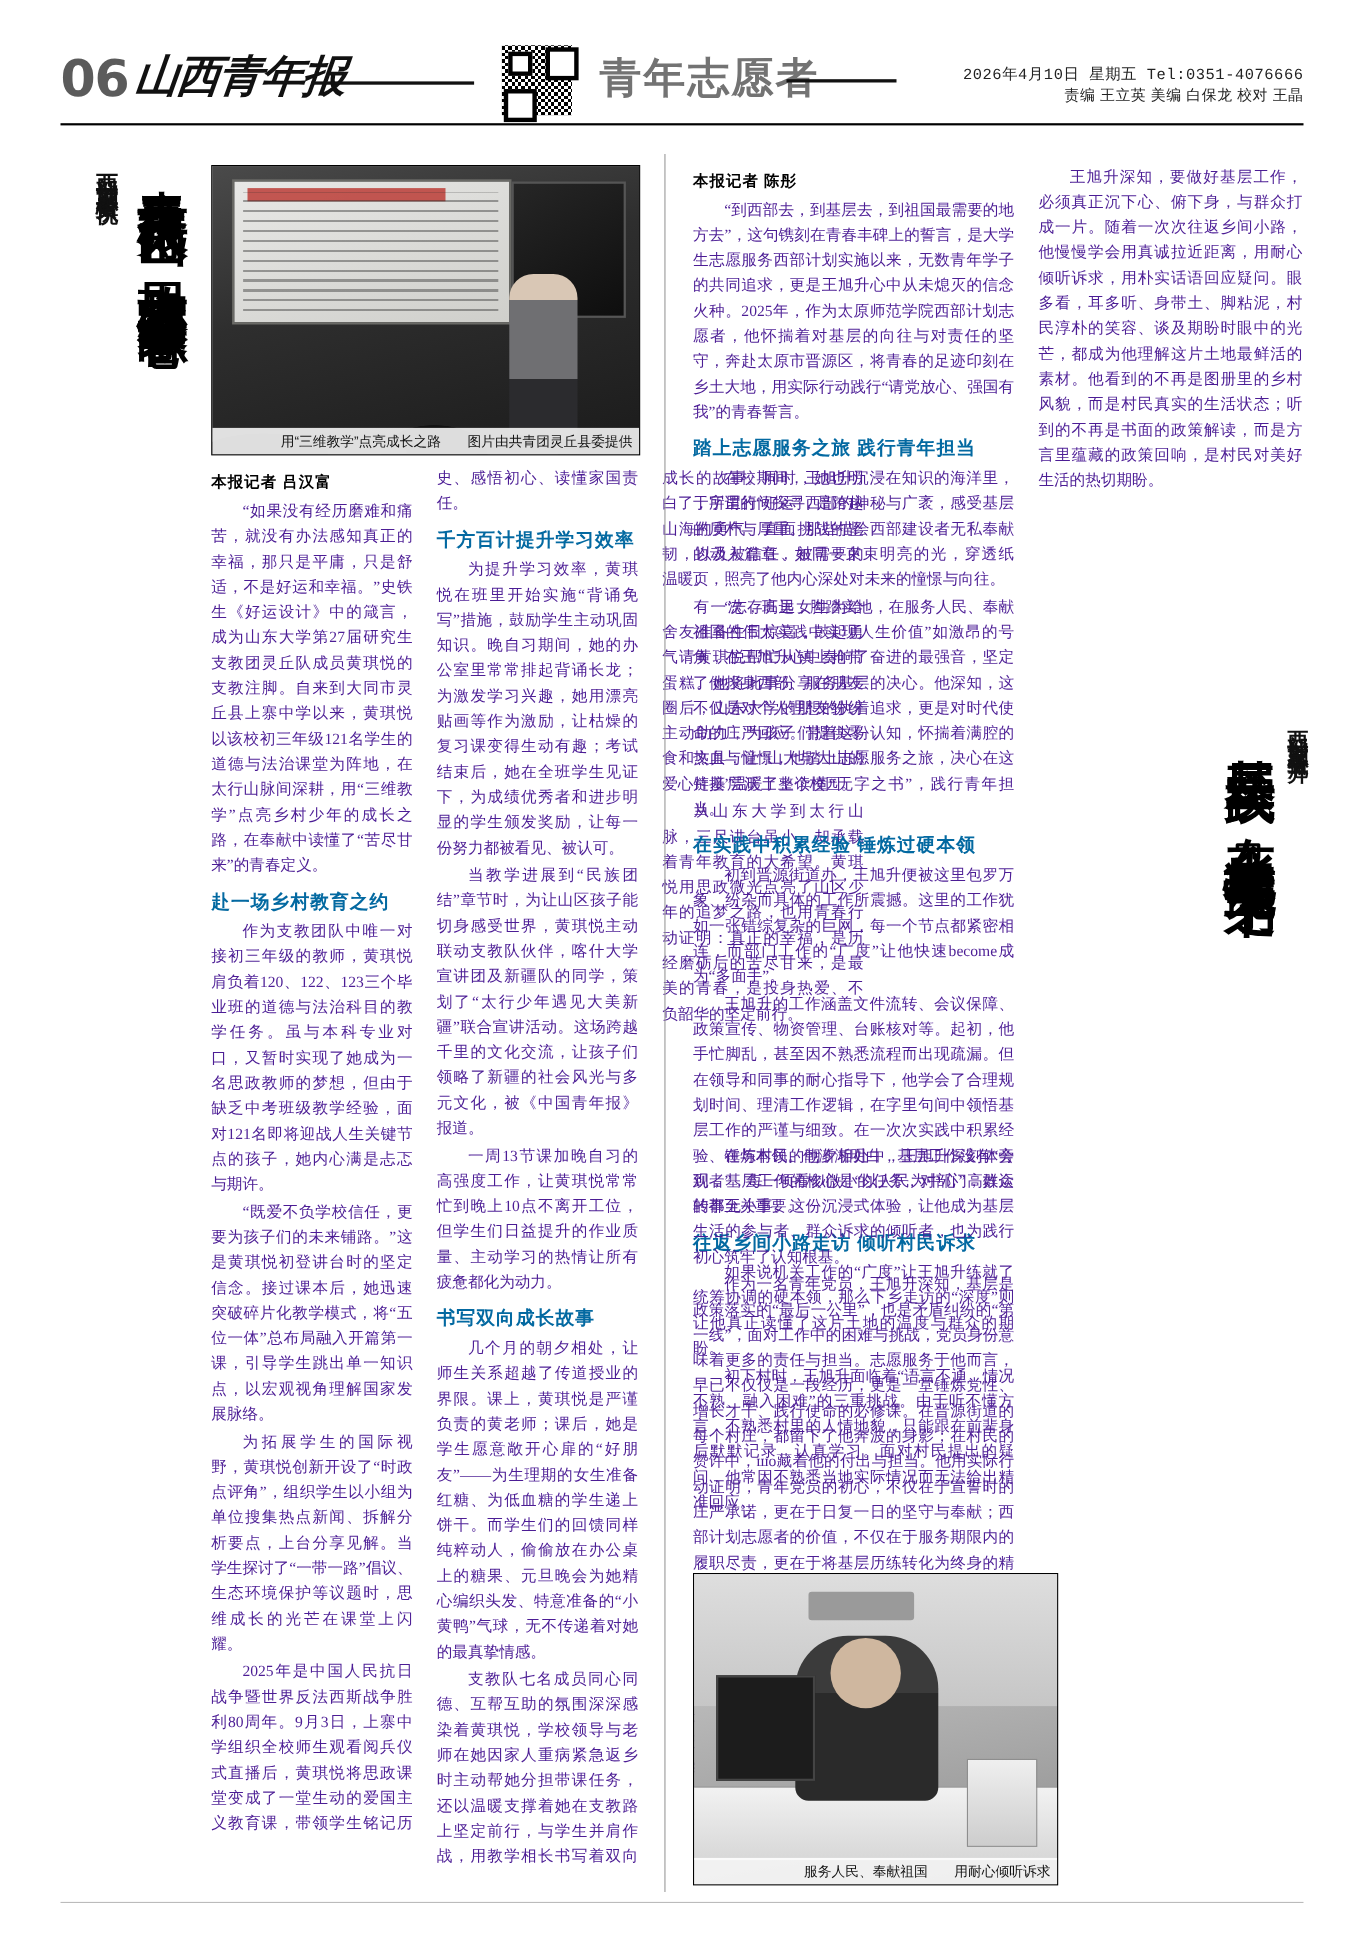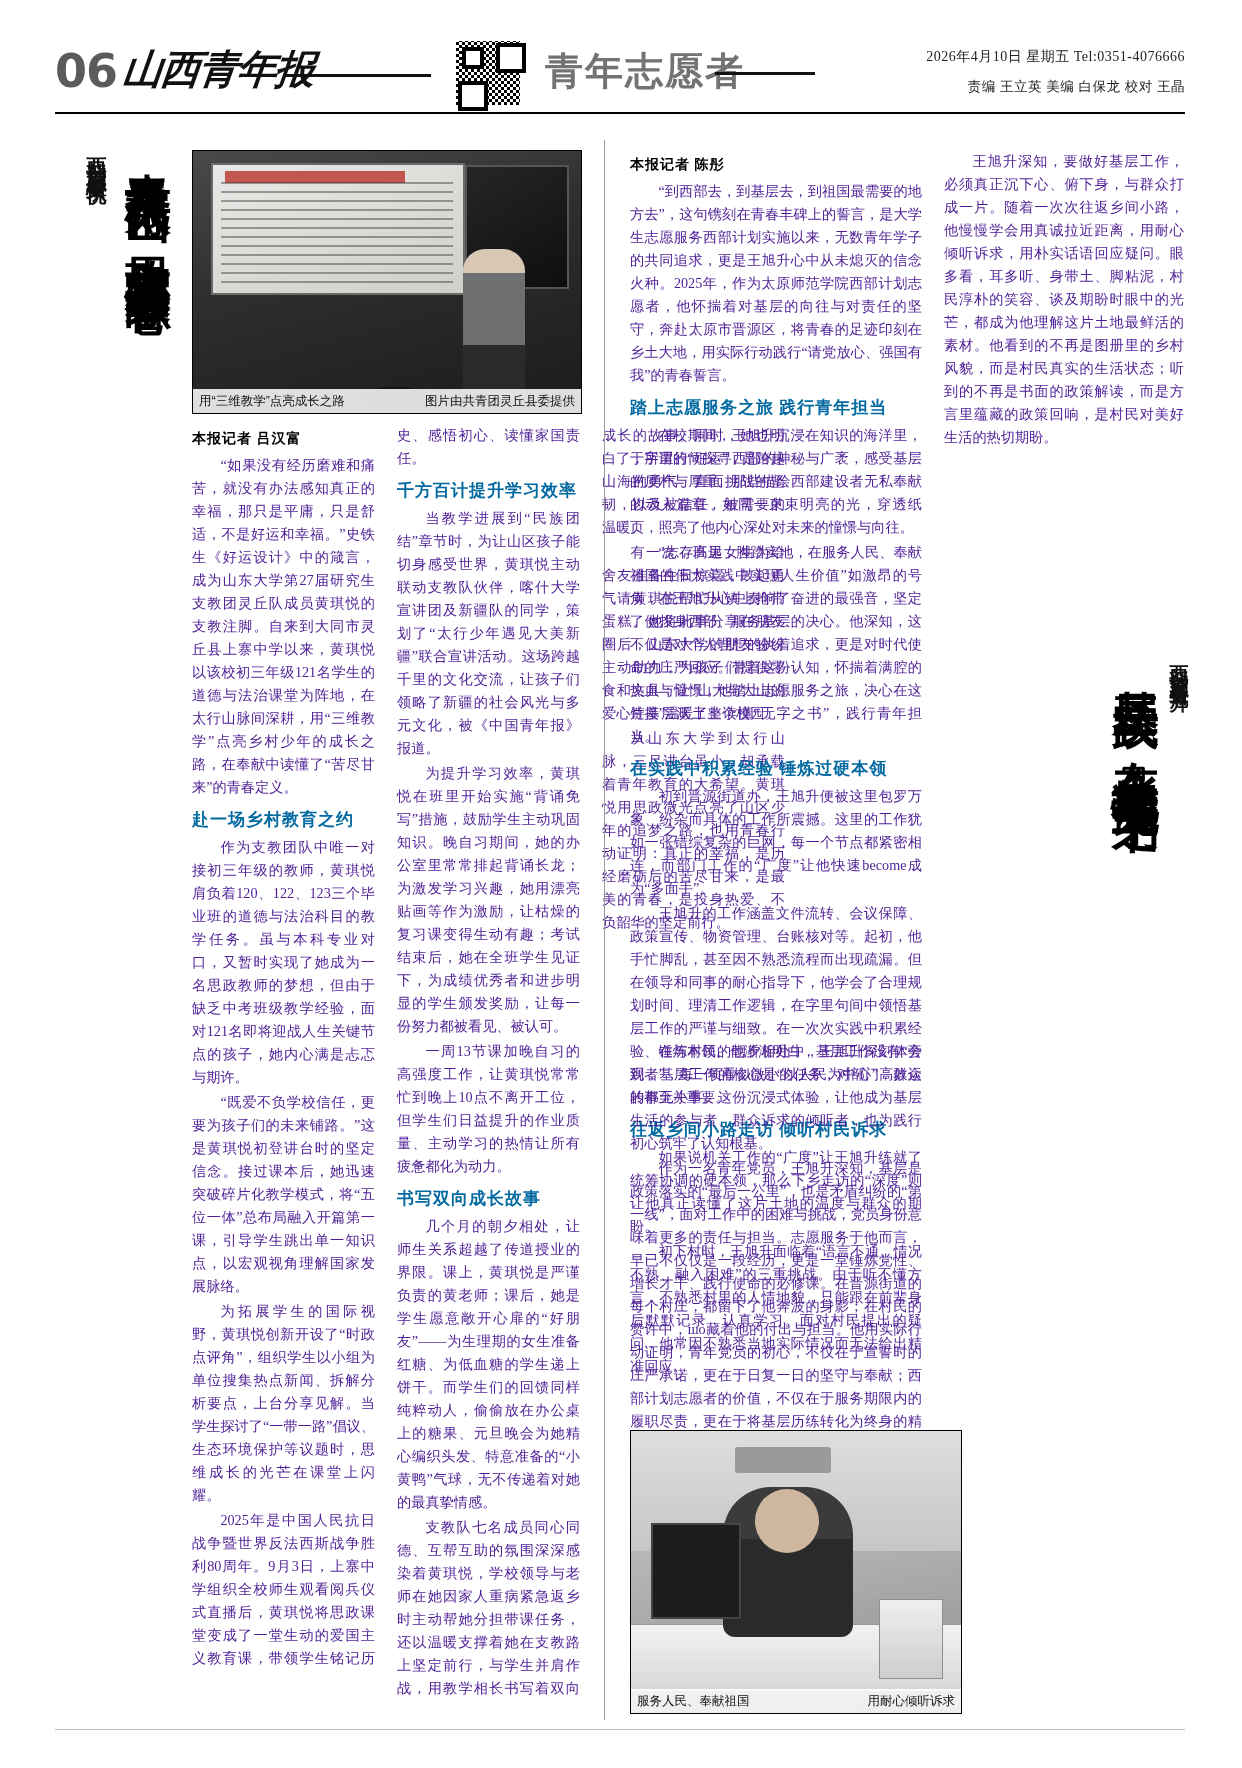--- a/index.html
+++ b/index.html
@@ -95,23 +95,23 @@
     position: absolute;
     left: 660px;
     top: 34px;
     width: 100px;
     height: 0;
     border-top: 3px solid #111;
   }
   .issue-info {
     position: absolute;
     right: 0;
-    top: 10px;
+    top: 21px;
     text-align: right;
-    font-family: Liberation Serif, serif;
+    font-family: Liberation Mono, monospace;
     font-size: 14px;
     color: #222;
     letter-spacing: 0.5px;
   }
   .credits {
     position: absolute;
     right: 0;
     top: 40px;
     text-align: right;
     font-family: "Liberation Sans", sans-serif;
@@ -246,27 +246,28 @@
       radial-gradient(ellipse at 94% 100%, #101010 0 50px, transparent 51px);
   }
   .photo-caption-bar {
     position: absolute;
     left: 0;
     bottom: 0;
     width: 100%;
     height: 24px;
     background: rgba(255,255,255,.86);
     display: flex;
-    justify-content: space-between;
+    justify-content: flex-end;
     align-items: center;
     padding: 0 6px;
     box-sizing: border-box;
     font-size: 12.5px;
     color: #111;
     font-family: "Liberation Sans", sans-serif;
+    gap: 24px;
   }
 
   
   .col1 {
     position: absolute;
     left: 192px;
     top: 424px;
     width: 388px;
     height: 1290px;
     column-count: 2;
@@ -438,22 +439,22 @@
     <div class="byline">本报记者 吕汉富</div>
     <p>“如果没有经历磨难和痛苦，就没有办法感知真正的幸福，那只是平庸，只是舒适，不是好运和幸福。”史铁生《好运设计》中的箴言，成为山东大学第27届研究生支教团灵丘队成员黄琪悦的支教注脚。自来到大同市灵丘县上寨中学以来，黄琪悦以该校初三年级121名学生的道德与法治课堂为阵地，在太行山脉间深耕，用“三维教学”点亮乡村少年的成长之路，在奉献中读懂了“苦尽甘来”的青春定义。</p>
 
     <h3 class="sub">赴一场乡村教育之约</h3>
     <p>作为支教团队中唯一对接初三年级的教师，黄琪悦肩负着120、122、123三个毕业班的道德与法治科目的教学任务。虽与本科专业对口，又暂时实现了她成为一名思政教师的梦想，但由于缺乏中考班级教学经验，面对121名即将迎战人生关键节点的孩子，她内心满是忐忑与期许。</p>
     <p>“既爱不负学校信任，更要为孩子们的未来铺路。”这是黄琪悦初登讲台时的坚定信念。接过课本后，她迅速突破碎片化教学模式，将“五位一体”总布局融入开篇第一课，引导学生跳出单一知识点，以宏观视角理解国家发展脉络。</p>
     <p>为拓展学生的国际视野，黄琪悦创新开设了“时政点评角”，组织学生以小组为单位搜集热点新闻、拆解分析要点，上台分享见解。当学生探讨了“一带一路”倡议、生态环境保护等议题时，思维成长的光芒在课堂上闪耀。</p>
     <p>2025年是中国人民抗日战争暨世界反法西斯战争胜利80周年。9月3日，上寨中学组织全校师生观看阅兵仪式直播后，黄琪悦将思政课堂变成了一堂生动的爱国主义教育课，带领学生铭记历史、感悟初心、读懂家国责任。</p>
 
     <h3 class="sub">千方百计提升学习效率</h3>
+    <p>为提升学习效率，黄琪悦在班里开始实施“背诵免写”措施，鼓励学生主动巩固知识。晚自习期间，她的办公室里常常排起背诵长龙；为激发学习兴趣，她用漂亮贴画等作为激励，让枯燥的复习课变得生动有趣；考试结束后，她在全班学生见证下，为成绩优秀者和进步明显的学生颁发奖励，让每一份努力都被看见、被认可。</p>
     <p>当教学进展到“民族团结”章节时，为让山区孩子能切身感受世界，黄琪悦主动联动支教队伙伴，喀什大学宣讲团及新疆队的同学，策划了“太行少年遇见大美新疆”联合宣讲活动。这场跨越千里的文化交流，让孩子们领略了新疆的社会风光与多元文化，被《中国青年报》报道。</p>
-    <p>为提升学习效率，黄琪悦在班里开始实施“背诵免写”措施，鼓励学生主动巩固知识。晚自习期间，她的办公室里常常排起背诵长龙；为激发学习兴趣，她用漂亮贴画等作为激励，让枯燥的复习课变得生动有趣；考试结束后，她在全班学生见证下，为成绩优秀者和进步明显的学生颁发奖励，让每一份努力都被看见、被认可。</p>
     <p>一周13节课加晚自习的高强度工作，让黄琪悦常常忙到晚上10点不离开工位，但学生们日益提升的作业质量、主动学习的热情让所有疲惫都化为动力。</p>
 
     <h3 class="sub">书写双向成长故事</h3>
     <p>几个月的朝夕相处，让师生关系超越了传道授业的界限。课上，黄琪悦是严谨负责的黄老师；课后，她是学生愿意敞开心扉的“好朋友”——为生理期的女生准备红糖、为低血糖的学生递上饼干。而学生们的回馈同样纯粹动人，偷偷放在办公桌上的糖果、元旦晚会为她精心编织头发、特意准备的“小黄鸭”气球，无不传递着对她的最真挚情感。</p>
     <p>支教队七名成员同心同德、互帮互助的氛围深深感染着黄琪悦，学校领导与老师在她因家人重病紧急返乡时主动帮她分担带课任务，还以温暖支撑着她在支教路上坚定前行，与学生并肩作战，用教学相长书写着双向成长的故事。同时，她也明白了，所谓的“好运”，是跨越山海的勇气、直面挑战的坚韧，以及被信任、被需要的温暖。</p>
     <p>有一次，班里女生为给舍友准备生日惊喜，鼓起勇气请黄琪悦帮忙从镇上抢带蛋糕。她将此事分享在朋友圈后，山东大学的朋友纷纷主动助力，为孩子们提供零食和文具；让“山大与大山的爱心链接”温暖了整个校园。</p>
     <p>从山东大学到太行山脉，三尺讲台虽小，却承载着青年教育的大希望。黄琪悦用思政微光点亮了山区少年的追梦之路，也用青春行动证明：真正的幸福，是历经磨砺后的苦尽甘来，是最美的青春，是投身热爱、不负韶华的坚定前行。</p>
   </div>
 
   <div class="vrule" style="left:604px; top:140px; height:1580px;"></div>

